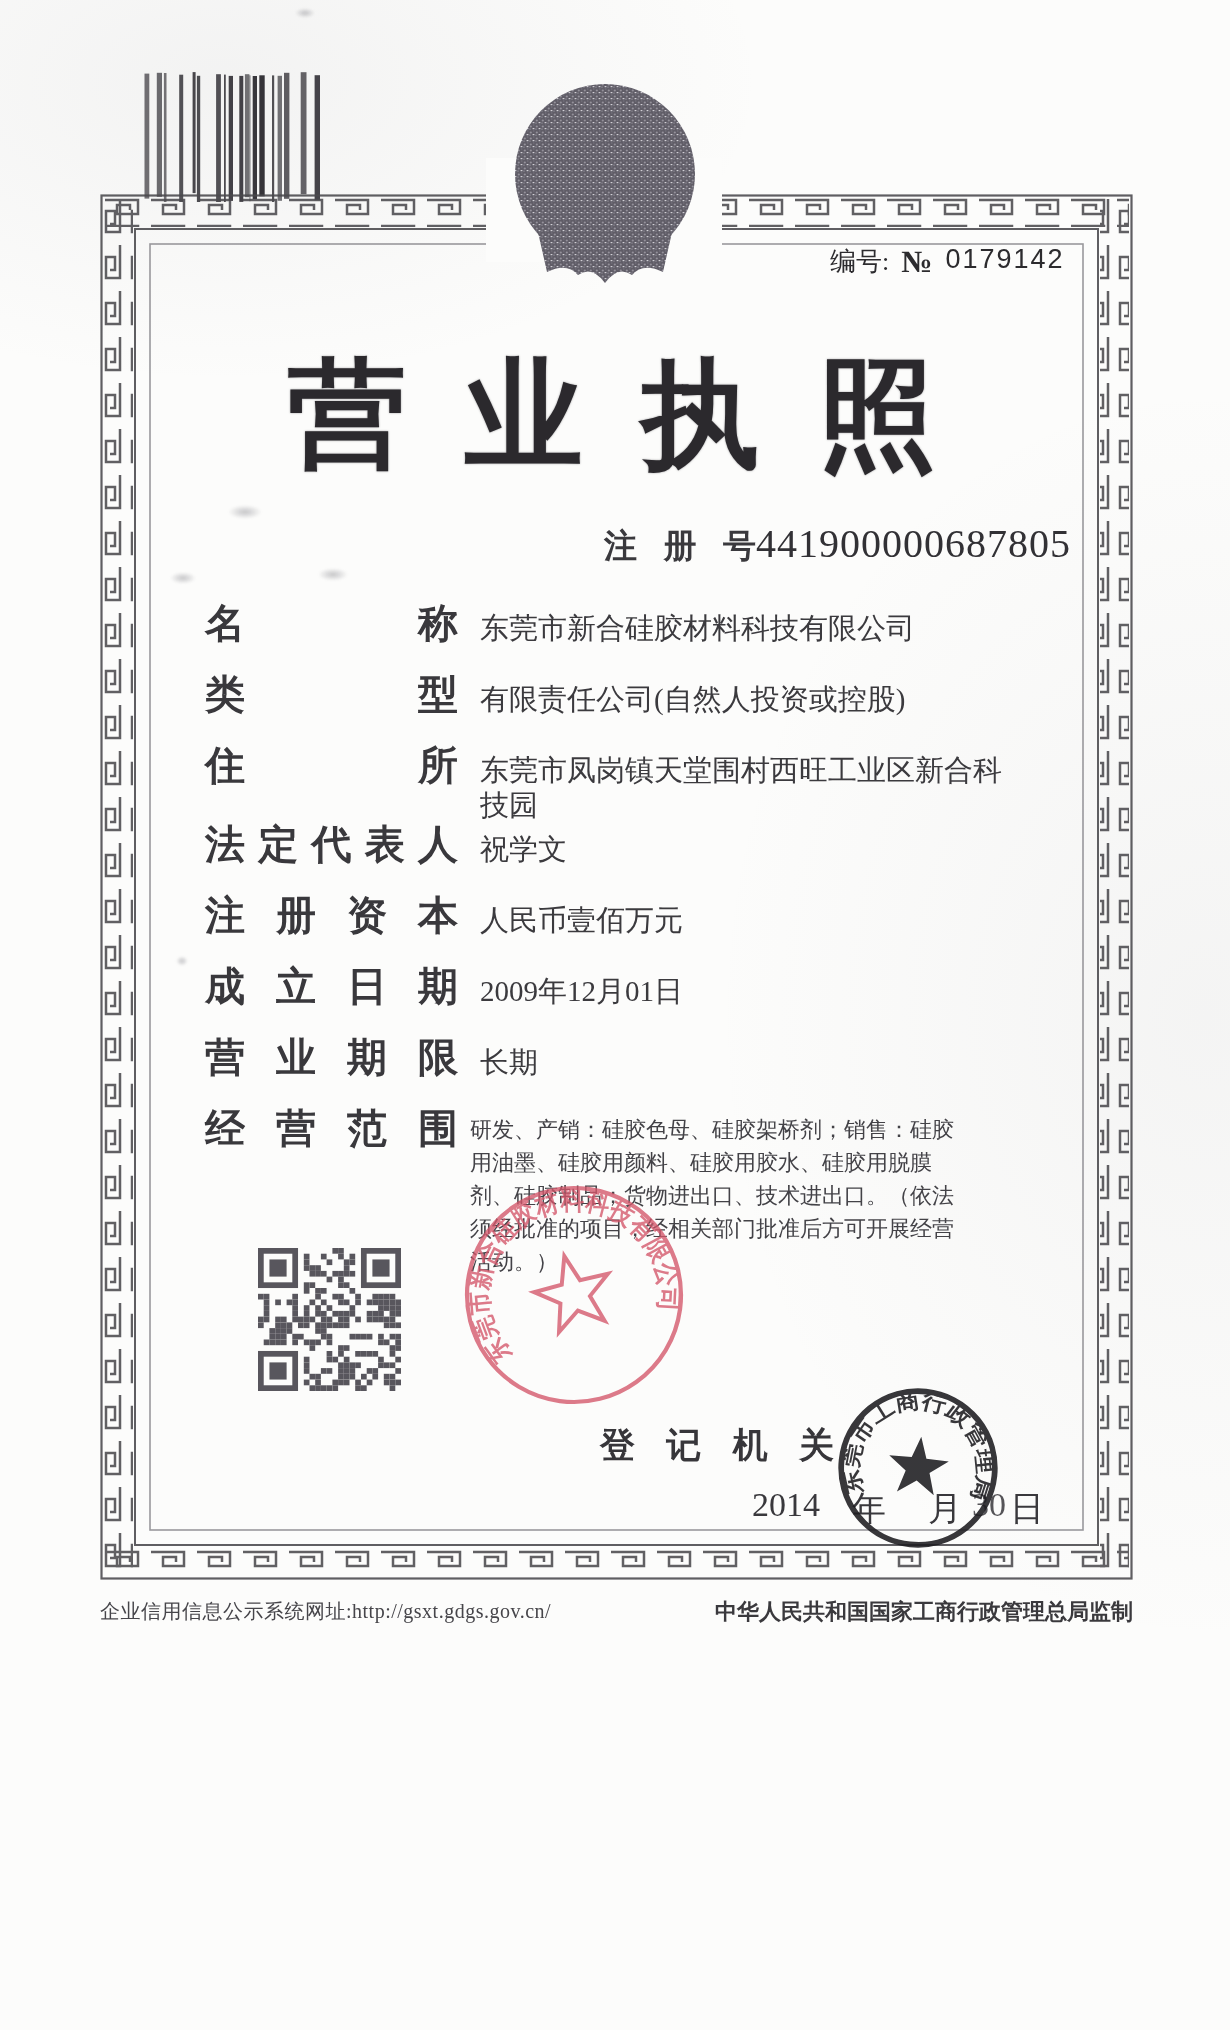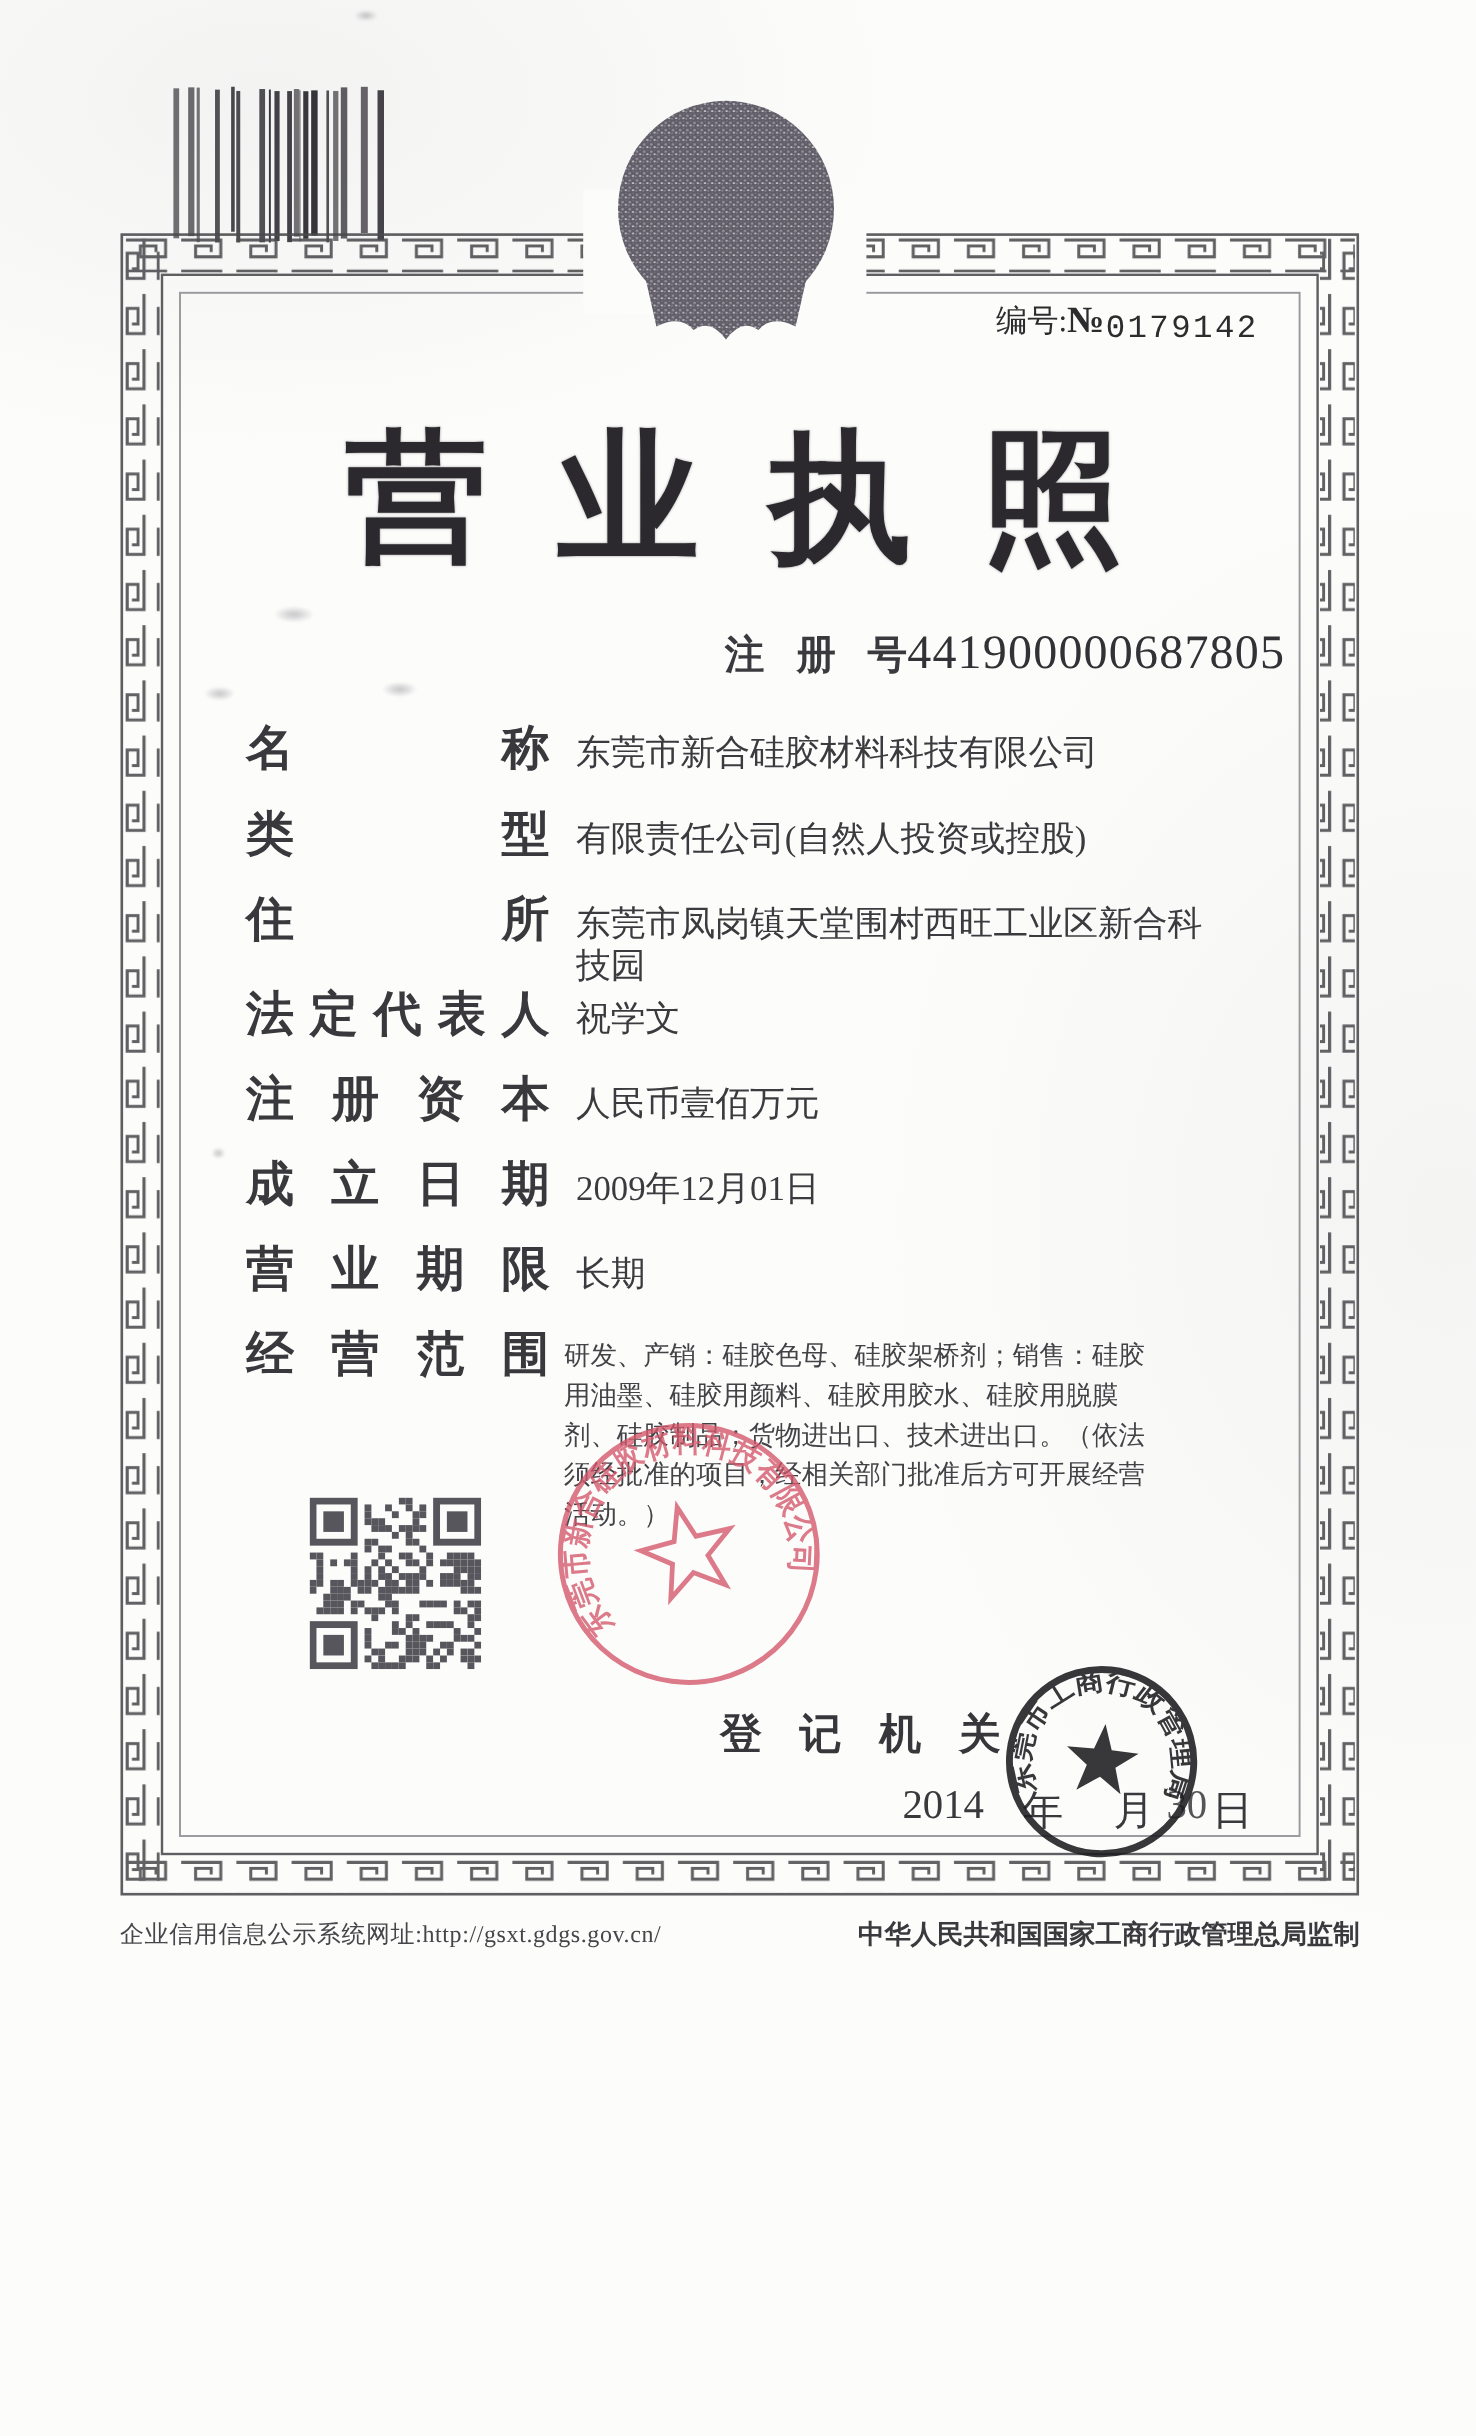--- a/index.html
+++ b/index.html
@@ -12,24 +12,24 @@
     font-family:"Liberation Serif", serif;color:#2f2e31;
   }
   .abs{position:absolute;}
   
   [data-spread]{display:flex;justify-content:space-between;}
   
   .barcode{left:140px;top:72px;width:196px;height:130px;opacity:.92;filter:blur(.4px);}
   .emblem-backdrop{left:486px;top:158px;width:236px;height:104px;background:#fcfcfb;z-index:2;}
   .emblem{left:505px;top:76px;width:200px;height:225px;z-index:3;filter:blur(.5px);opacity:.95;}
   .frame{left:100px;top:194px;z-index:1;opacity:.88;}
-  .serial{left:830px;top:244px;z-index:3;display:flex;align-items:center;
+  .serial{left:830px;top:244px;z-index:3;display:flex;align-items:flex-start;gap:12px;
           font-size:26px;color:#2c2b2e;}
   .serial .nosym{font-weight:bold;font-size:31px;letter-spacing:1px;}
-  .serial .num{font-family:Liberation Mono, monospace;font-size:27px;letter-spacing:2px;margin-top:16px;}
+  .serial .num{font-family:Liberation Sans, sans-serif;font-size:27px;letter-spacing:2px;}
   .title{left:288px;top:336px;width:648px;z-index:3;
          font-family:"Liberation Sans", sans-serif;font-weight:bold;
          font-size:118px;color:#2b292d;text-shadow:0 0 2px rgba(60,58,64,.55);}
   .regno{left:604px;top:520px;z-index:3;display:flex;align-items:baseline;}
   .regno .lbl{width:152px;font-size:33px;font-weight:bold;color:#3a393d;}
   .regno .val{font-size:40px;letter-spacing:1px;color:#323135;}
   
   .rows{left:205px;top:602px;width:812px;z-index:3;}
   .row{display:flex;align-items:flex-start;min-height:71px;}
   .row .lbl{width:253px;flex:none;font-size:40px;font-weight:bold;color:#39383c;line-height:1.1;}

